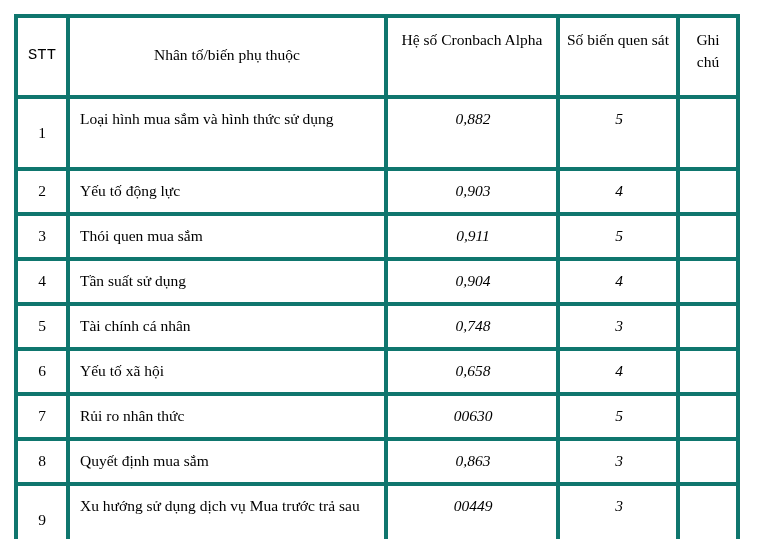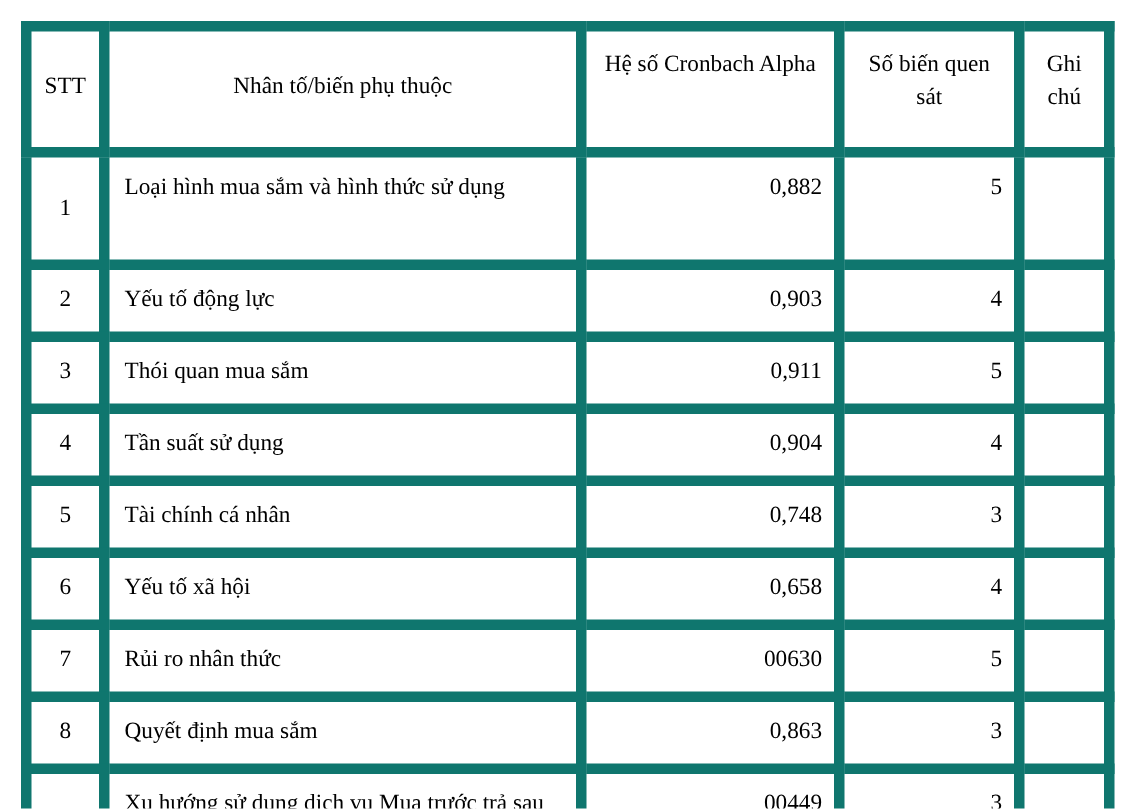--- a/index.html
+++ b/index.html
@@ -21,40 +21,41 @@
     box-sizing: border-box;
     padding: 14px 14px 0 14px;
   }
   table.data-table {
     border-collapse: collapse;
     width: 722px;
     table-layout: fixed;
   }
   table.data-table th,
   table.data-table td {
-    border: 7px solid #0f766e;
+    border: 4px solid #0f766e;
     vertical-align: top;
     font-size: 15.5px;
     line-height: 1.45;
     font-weight: normal;
   }
   
   col.c-stt    { width: 52px; }
   col.c-factor { width: 318px; }
   col.c-alpha  { width: 172px; }
   col.c-count  { width: 120px; }
   col.c-note   { width: 60px; }
 
   thead th {
     text-align: center;
     padding: 10px 6px 12px 6px;
     height: 54px;
   }
   thead th.th-stt {
     vertical-align: middle;
+    font-family: Liberation Mono, monospace;
   }
   thead th.th-factor {
     vertical-align: middle;
   }
   thead th.th-alpha,
   thead th.th-count,
   thead th.th-note {
     vertical-align: top;
     padding-top: 11px;
   }
@@ -74,22 +75,23 @@
     padding-left: 10px;
     padding-right: 8px;
     margin-top: 38px;
   }
   tbody td.td-factor.two-line {
     padding-top: 9px;
     padding-bottom: 9px;
   }
   tbody td.td-alpha,
   tbody td.td-count {
-    text-align: right;
+    text-align: center;
     padding-left: 10px;
+    font-style: italic;
   }
   tbody td.td-note {
     text-align: left;
   }
   tbody tr.tall td {
     height: 50px;
   }
   tbody tr.short td {
     height: 23px;
   }
@@ -126,21 +128,21 @@
       </tr>
       <tr class="short">
         <td class="td-stt">2</td>
         <td class="td-factor">Yếu tố động lực</td>
         <td class="td-alpha">0,903</td>
         <td class="td-count">4</td>
         <td class="td-note"></td>
       </tr>
       <tr class="short">
         <td class="td-stt">3</td>
-        <td class="td-factor">Thói quan mua sắm</td>
+        <td class="td-factor">Thói quen mua sắm</td>
         <td class="td-alpha">0,911</td>
         <td class="td-count">5</td>
         <td class="td-note"></td>
       </tr>
       <tr class="short">
         <td class="td-stt">4</td>
         <td class="td-factor">Tần suất sử dụng</td>
         <td class="td-alpha">0,904</td>
         <td class="td-count">4</td>
         <td class="td-note"></td>

